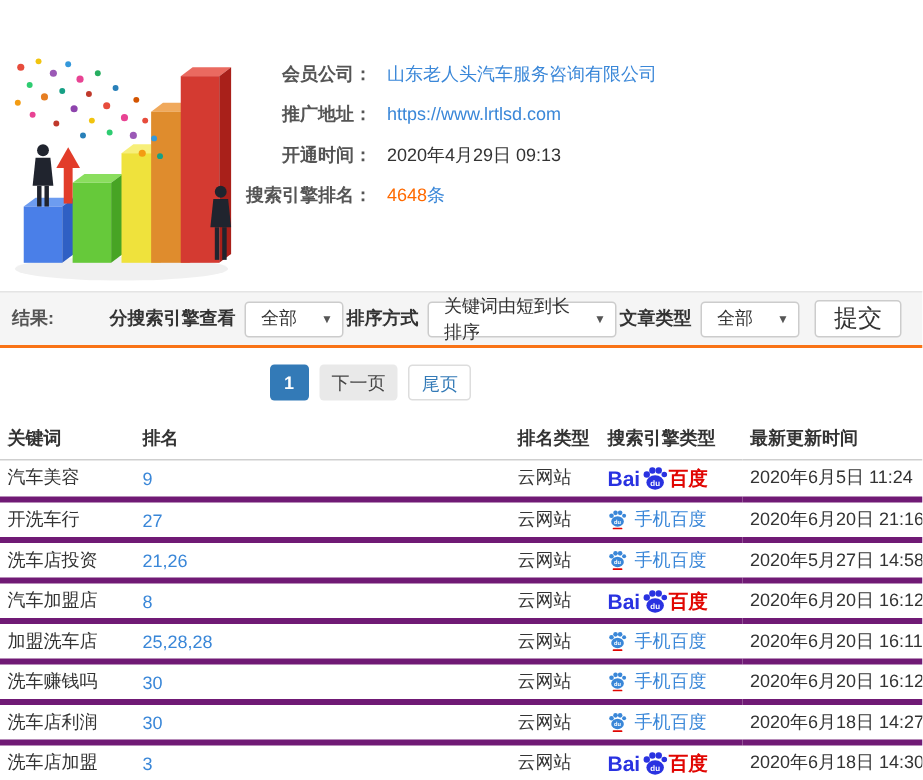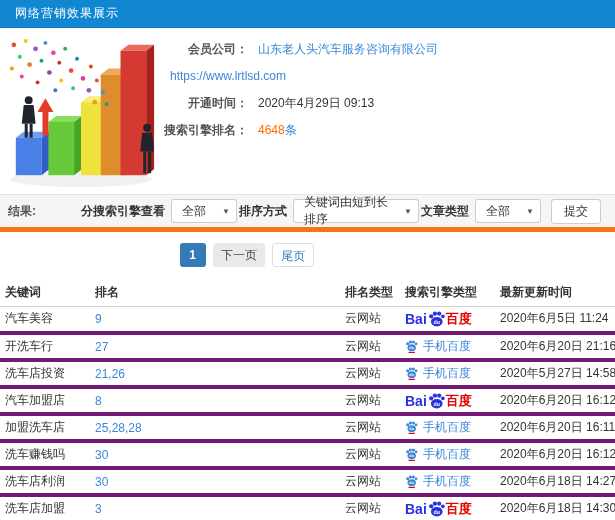--- a/index.html
+++ b/index.html
@@ -17,33 +17,33 @@
   .info-rows { position:absolute; left:160px; top:36px; width:450px; }
   .info-row { display:flex; height:27px; line-height:27px; }
   .info-row .lbl { width:88px; text-align:right; font-weight:bold; color:#555; }
   .info-row .val { margin-left:10px; }
   .link { color:#3a87d8; }
   .count-num { color:#ff6a00; }
   .count-suffix { color:#3a87d8; }
 
   
   .filterbar { position:absolute; top:194px; left:0; width:615px; height:38px;
-    background:#f5f5f5; border-top:1px solid #e4e4e4; border-bottom:5px solid #f97316;
+    background:#f5f5f5; border-top:1px solid #e4e4e4; border-bottom:2px solid #f97316;
     display:flex; align-items:center; padding:0 14px 0 8px; }
   .filterbar .result-lbl { font-weight:bold; color:#555; }
   .filterbar .spacer { flex:1; }
   .filterbar .flabel { font-weight:bold; color:#333; margin:0 6px 0 2px; }
   .sel { background:#fff; border:1px solid #ccc; border-radius:3px; height:24px;
     display:inline-flex; align-items:center; justify-content:space-between;
     padding:0 6px 0 10px; cursor:pointer; }
   .sel .arr { font-style:normal; font-size:8px; color:#555; margin-left:6px; }
   .sel-sm { width:66px; }
   .sel-lg { width:126px; }
   .btn-submit { margin-left:10px; height:25px; padding:0 12px; background:#fff;
-    border:1px solid #ccc; border-radius:3px; color:#333; font-size:12px; cursor:pointer; }
+    border:1px solid #ccc; border-radius:3px; color:#333; font-size:16px; cursor:pointer; }
 
   
   .pagination { position:absolute; top:243px; left:0; width:494px; text-align:center; }
   .pg { display:inline-block; min-width:26px; height:24px; line-height:24px; padding:0 8px;
     margin:0 2px; border-radius:3px; font-size:12px; cursor:pointer; vertical-align:top; }
   .pg-active { background:#337ab7; color:#fff; font-weight:bold; }
   .pg-next { background:#e9e9e9; color:#444; }
   .pg-last { background:#fff; border:1px solid #ddd; color:#337ab7; }
 
   
@@ -63,23 +63,20 @@
   .paw { display:inline-block; vertical-align:middle; }
   .paw-lg { width:17px; height:16px; margin:0 1px; }
   .paw-sm { width:13px; height:13px; margin-right:5px; }
   .shouji-logo { display:inline-flex; align-items:center; color:#3a87d8; font-size:12px; }
 </style>
 </head>
 <body>
 
 <div class="page">
 
-  <div class="topbar">
-    <span class="title">网络营销效果展示</span>
-  </div>
 
   <div class="illustration">
     <svg width="158" height="158" viewBox="0 0 160 160">
 
       <ellipse cx="80" cy="148" rx="72" ry="8" fill="#000" opacity="0.06"></ellipse>
 
       <polygon points="14,106 40,106 48,100 22,100" fill="#6d9cf0"></polygon>
       <rect x="14" y="106" width="26" height="38" fill="#4a7fe8"></rect>
       <polygon points="40,106 48,100 48,138 40,144" fill="#2f5fc4"></polygon>
 
@@ -143,20 +140,21 @@
       </g>
     </svg>
   </div>
 
   <div class="info-rows">
     <div class="info-row">
       <span class="lbl">会员公司：</span>
       <span class="val link">山东老人头汽车服务咨询有限公司</span>
     </div>
     <div class="info-row">
+      <span class="lbl">推广地址：</span>
       <span class="val link">https://www.lrtlsd.com</span>
     </div>
     <div class="info-row">
       <span class="lbl">开通时间：</span>
       <span class="val">2020年4月29日 09:13</span>
     </div>
     <div class="info-row">
       <span class="lbl">搜索引擎排名：</span>
       <span class="val"><span class="count-num">4648</span><span class="count-suffix">条</span></span>
     </div>

